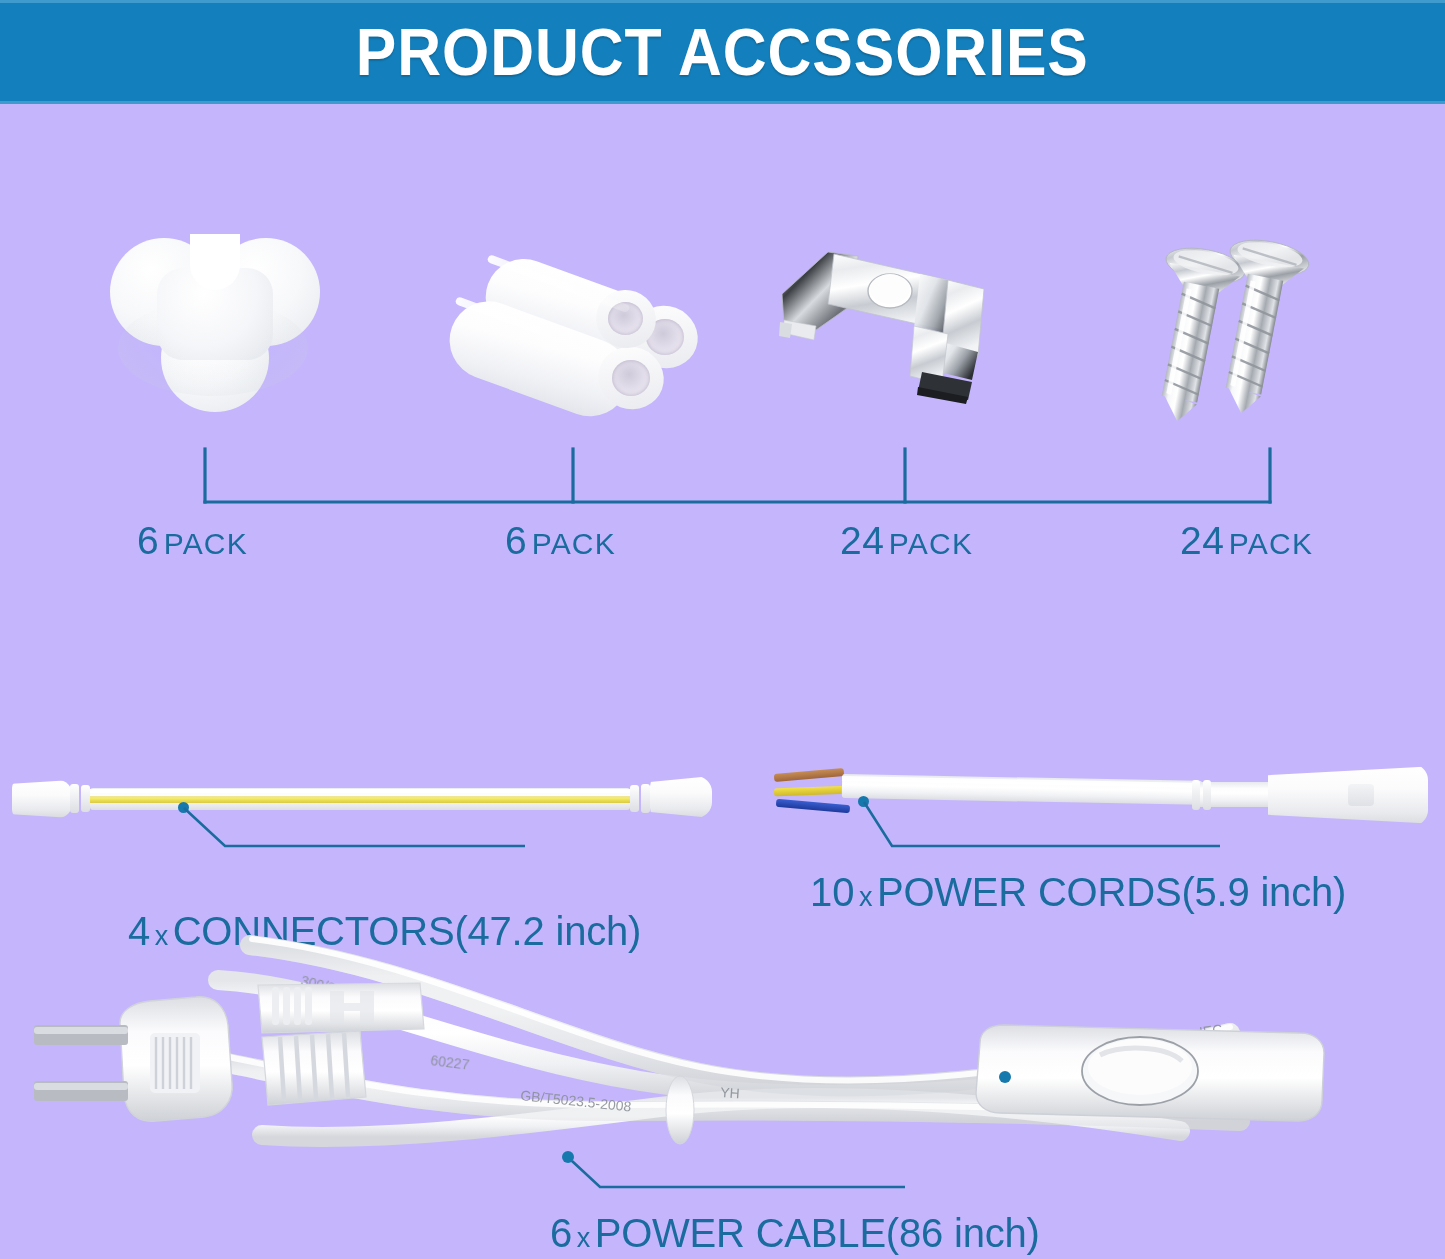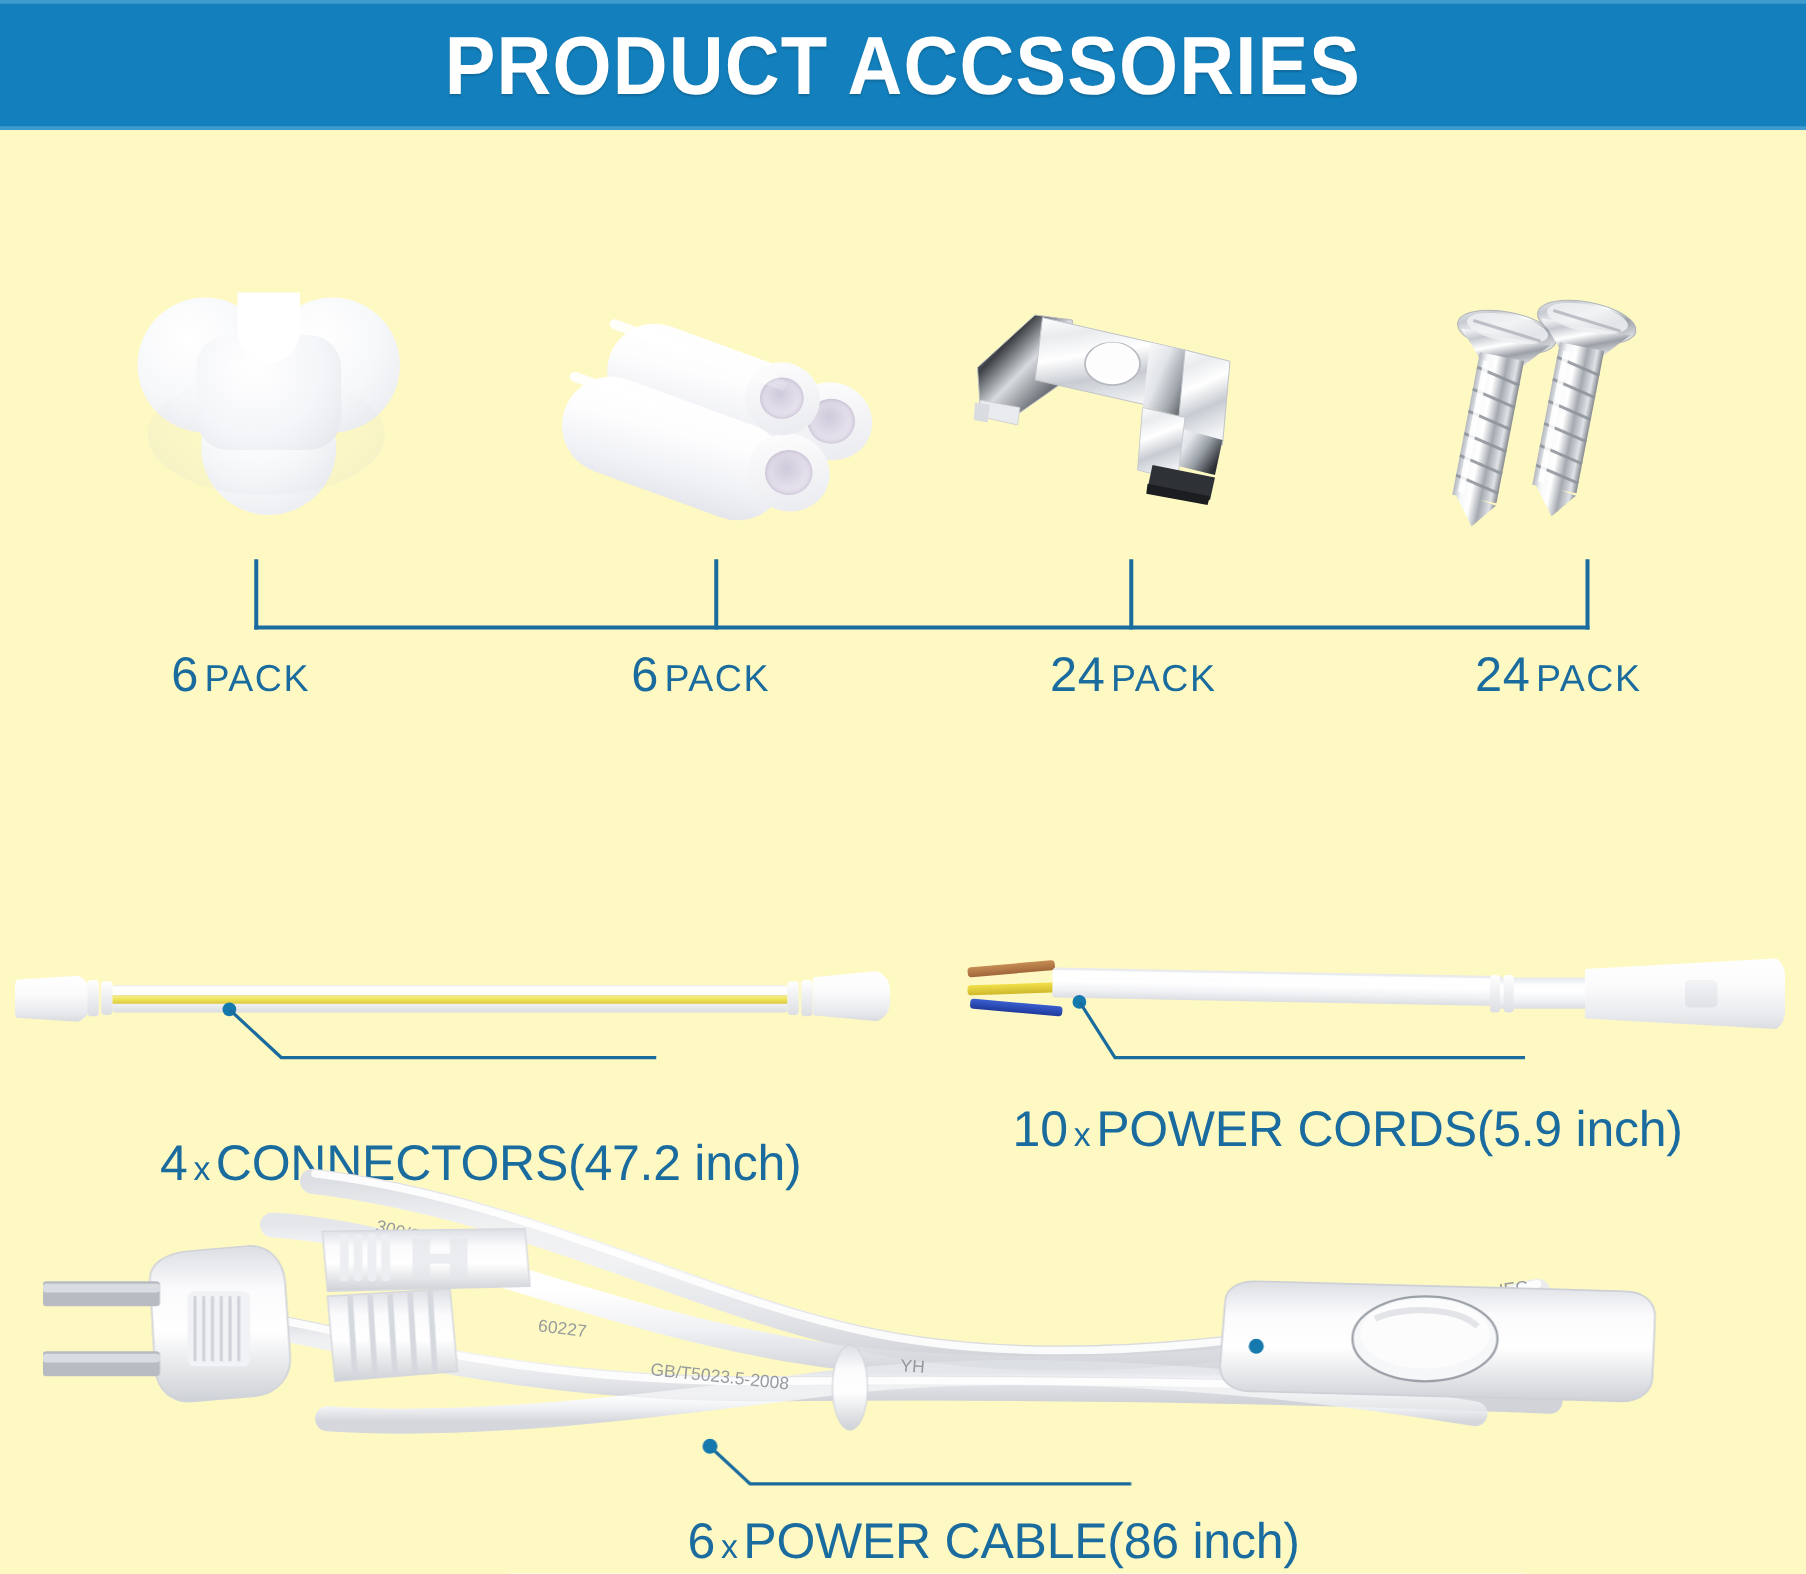--- a/index.html
+++ b/index.html
@@ -194,21 +194,21 @@
   }
   svg.overlay {
     position: absolute;
     left: 0; top: 0;
     overflow: visible;
   }
 </style>
 </head>
 <body>
 
-<div id="page" style="background: #fef9c3; text-align: center;">
+<div id="page" style="background: #c4b5fd; text-align: center;">
 
   <div id="banner" style="background: rgb(19, 128, 189);">
     <div id="banner-title" style="color: rgb(255, 255, 255);">PRODUCT ACCSSORIES</div>
   </div>
 
   <div id="row1">
 
     <div class="item-cell" style="left:110px; width:210px;">
       <div class="art">
         <div id="art-trefoil">
@@ -439,21 +439,21 @@
 
         <div class="conn-end" style="left:508px; top:24px; width:160px; height:62px; border-radius:10px 16px 16px 10px; clip-path:polygon(0 18%,100% 4%,100% 96%,0 82%);"></div>
         <div style="position:absolute; left:588px; top:44px; width:26px; height:22px; border-radius:4px; background:linear-gradient(180deg,#f3f4f6,#dfe1e6);"></div>
       </div>
 
       <div class="leader-dot" style="left:98px; top:56px;"></div>
       <svg class="overlay" width="685" height="200" viewBox="0 0 685 200">
         <path d="M104,62 L132,106 L460,106" stroke="#1a6b9e" stroke-width="2.6" fill="none"></path>
       </svg>
 
-      <div class="cable-label" style="left:50px; top:142px;">
+      <div class="cable-label" style="left:50px; top:130px;">
         <span class="lbl-num">10</span>
         <span class="lbl-x">x</span>
         <span class="lbl-txt">POWER CORDS(5.9 inch)</span>
       </div>
     </div>
   </div>
 
   <div id="row3">
     <div>
       <svg class="overlay" width="1445" height="260" viewBox="0 0 1445 260">

